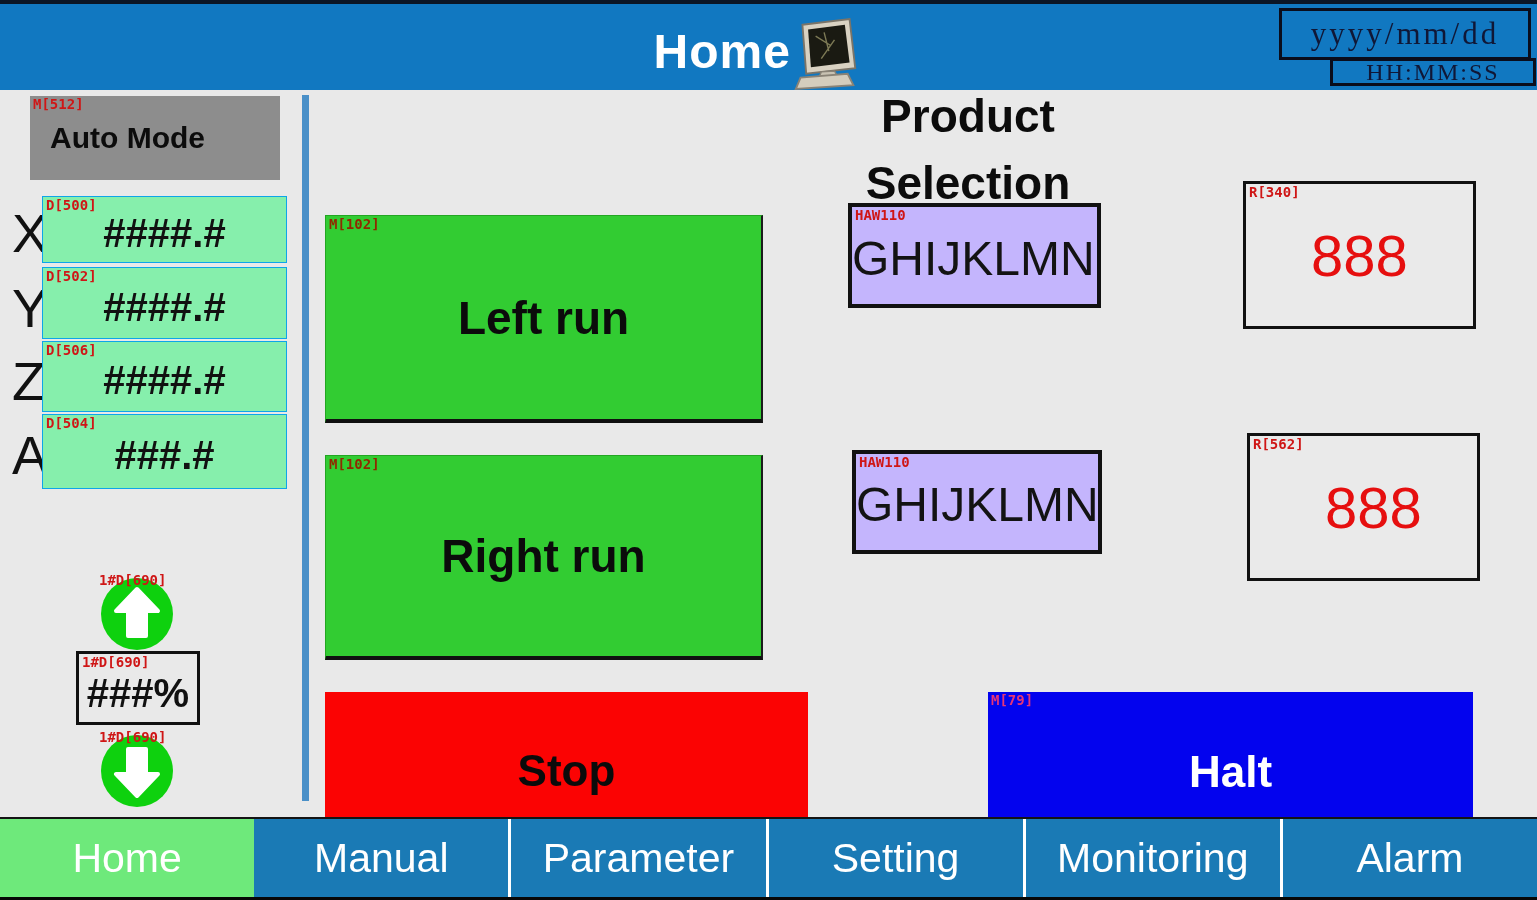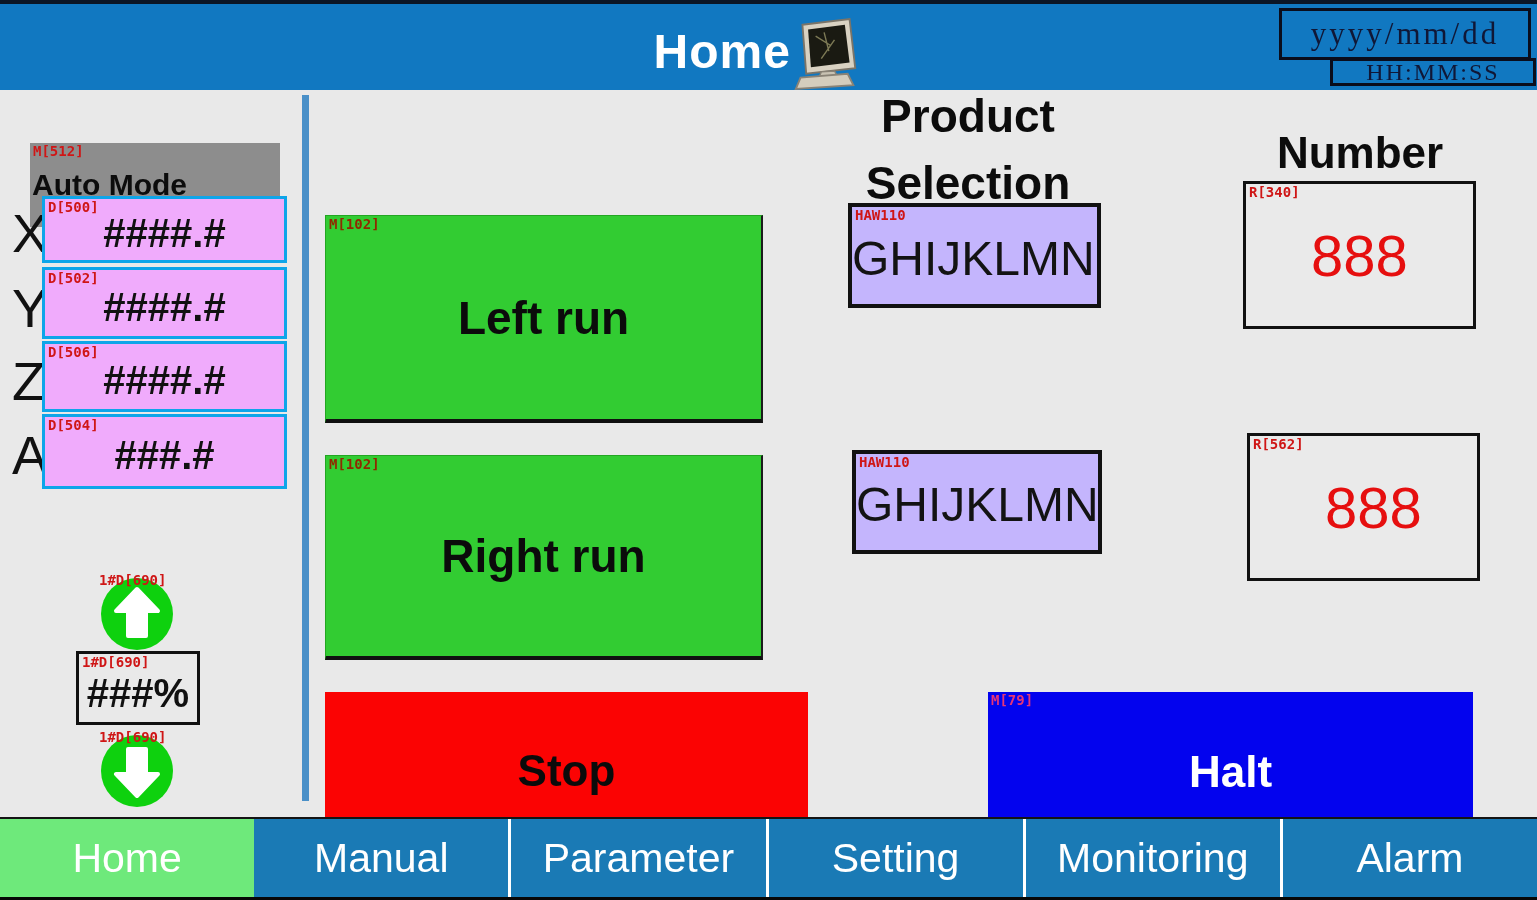--- a/index.html
+++ b/index.html
@@ -22,25 +22,25 @@
   
   .tag { position:absolute; left:3px; top:1px; font-family:"DejaVu Sans Mono", monospace;
          font-size:14px; font-weight:bold; color:#cf1616; line-height:1; white-space:nowrap; }
   .tag-green  { color:#8f2a00; }
   .tag-blue   { color:#e63577; }
   .tag-float  { position:absolute; font-family:"DejaVu Sans Mono", monospace; font-size:14px;
                 font-weight:bold; color:#cf1616; line-height:1; white-space:nowrap; z-index:3; }
 
   
   .auto-mode { position:absolute; left:30px; top:96px; width:250px; height:84px; background:#8d8d8d;
-               display:flex; align-items:center; padding-left:2px;margin-top:47px; }
+               display:flex; align-items:center; padding-left:20px; }
   .auto-mode-label { font-size:30px; font-weight:600; color:#0c0c0c; }
 
   .axis-label { position:absolute; left:12px; font-size:54px; font-weight:500; color:#111; line-height:1; }
-  .axis-box { position:absolute; left:42px; width:245px; border:3px solid #0ea5e9; background:#f0abfc; }
+  .axis-box { position:absolute; left:42px; width:245px; border:1px solid #0ea5e9; background:#86efac; }
   .axis-value { width:100%; height:100%; display:flex; align-items:center; justify-content:center;
                 font-size:40px; font-weight:600; color:#111; padding-top:8px; }
 
   .arrow-btn { position:absolute; width:76px; height:76px; }
   .pct-box { position:absolute; left:76px; top:651px; width:124px; height:74px; border:3px solid #111; }
   .pct-value { width:100%; height:100%; display:flex; align-items:center; justify-content:center;
                font-size:40px; font-weight:600; color:#111; padding-top:10px; }
 
   .divider { position:absolute; left:302px; top:95px; width:7px; height:706px; background:#4a90c8; }
 
@@ -183,21 +183,20 @@
   <div class="prod-box" id="prod-box-1">
     <span class="tag">HAW110</span>
     <span class="prod-value">GHIJKLMNO</span>
   </div>
 
   <div class="prod-box" id="prod-box-2">
     <span class="tag">HAW110</span>
     <span class="prod-value">GHIJKLMNO</span>
   </div>
 
-  <div class="num-title">Number</div>
 
   <div class="num-box" id="num-box-1">
     <span class="tag">R[340]</span>
     <div class="num-value">888</div>
   </div>
 
   <div class="num-box" id="num-box-2">
     <span class="tag">R[562]</span>
     <div class="num-value">888</div>
   </div>

